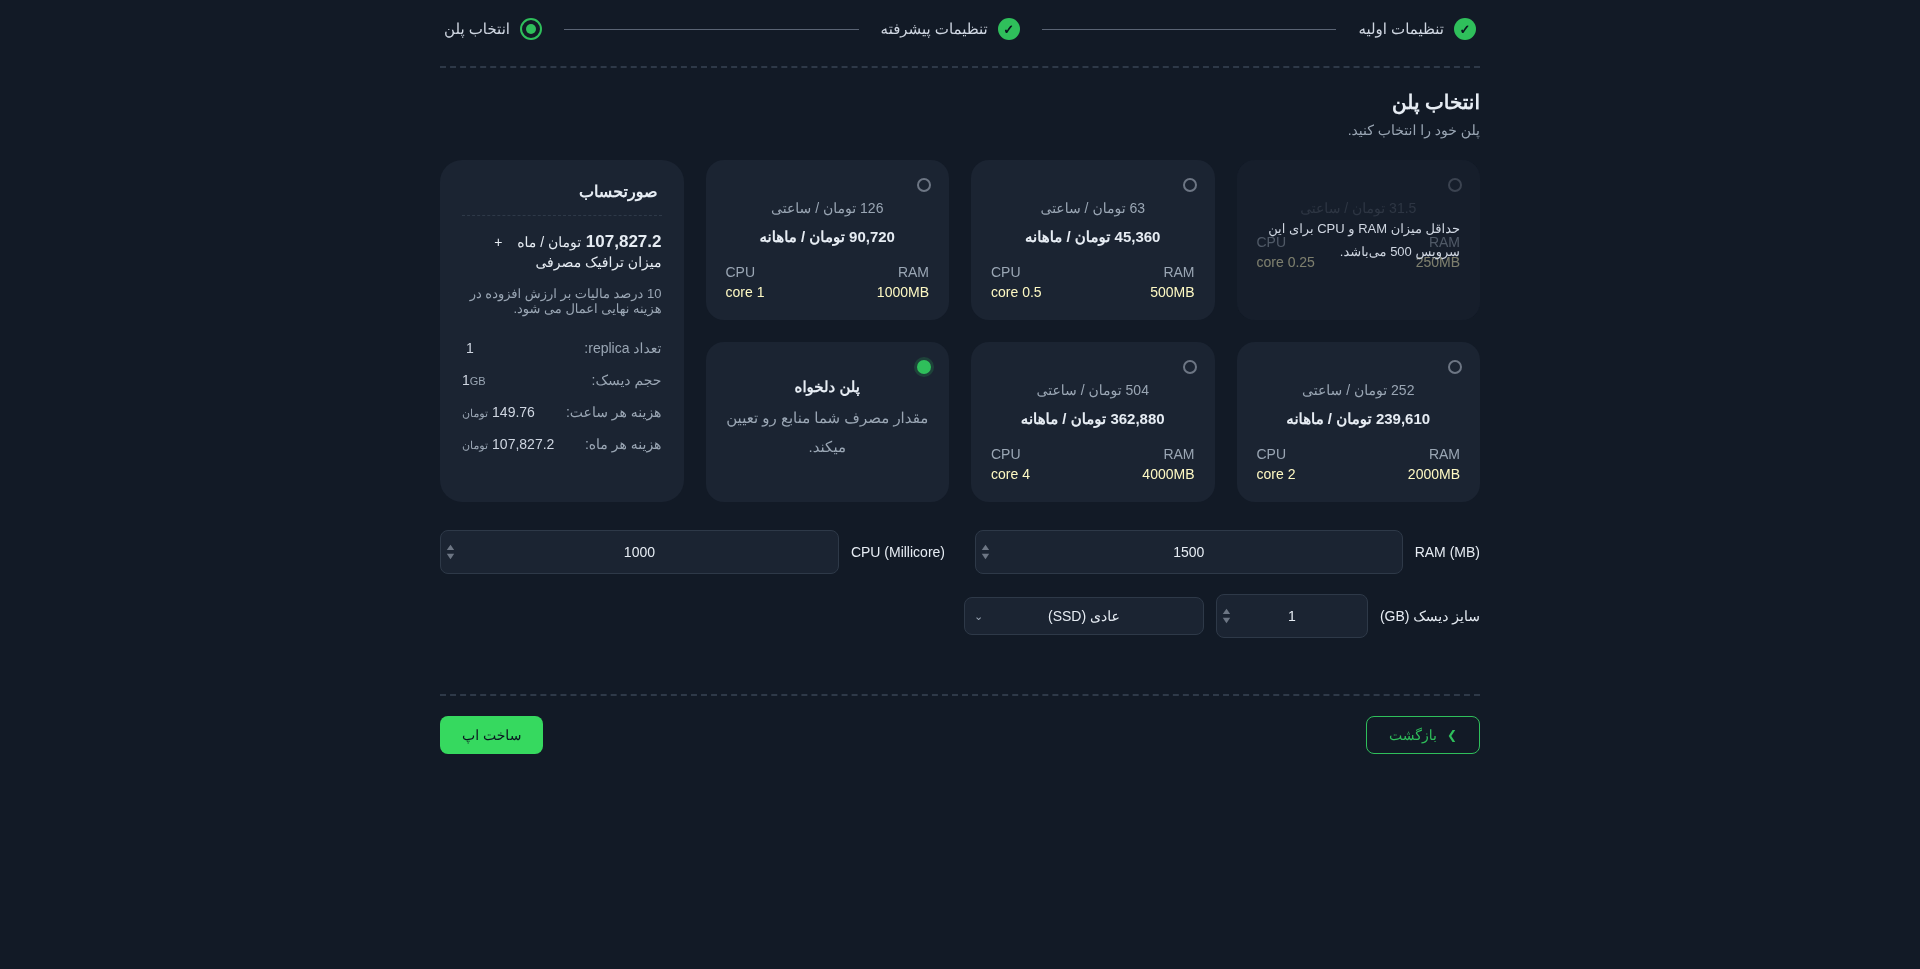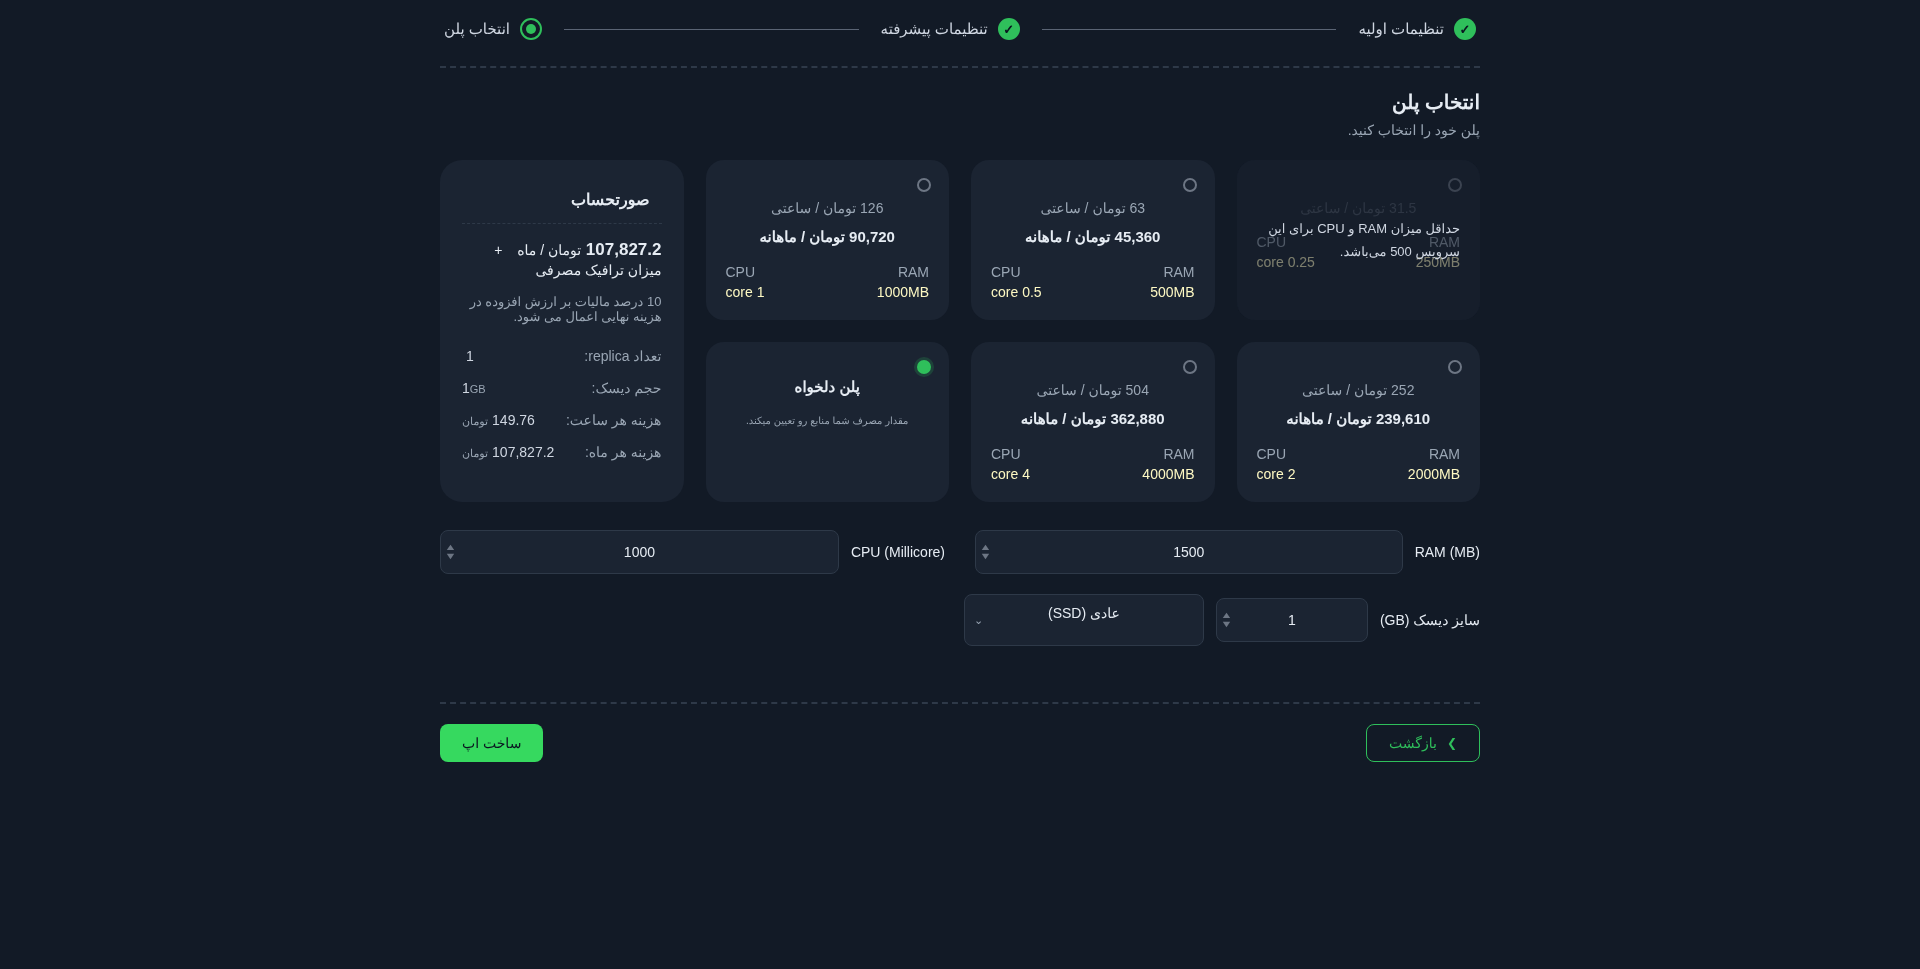--- a/index.html
+++ b/index.html
@@ -28,24 +28,24 @@
 .plan .radio.sel{border-color:#2fbf5b;background:#2fbf5b;box-shadow:0 0 0 3px rgba(47,191,91,.2)}
 .plan-top{text-align:center;color:#9aa6b4;margin-top:20px}
 .plan-mid{text-align:center;color:#e6ecf3;font-weight:700;margin-top:12px;font-size:15px}
 .plan-row{display:flex;justify-content:space-between;color:#9aa6b4;margin-top:18px;font-size:14px}
 .plan-row .val{color:#fef9c3;margin-top:4px}
 .plan-col{display:flex;flex-direction:column;align-items:flex-start}
 .plan-col.right{align-items:flex-end}
 .plan.disabled{color:#6d7684}
 .plan.disabled .plan-top{color:#4f5866}
 .plan.disabled .overlay{position:absolute;inset:0;display:flex;align-items:center;justify-content:center;text-align:right;padding:0 20px;color:#cfd6e1;font-size:13px;line-height:1.8;background:rgba(18,26,38,.55);border-radius:18px}
-.plan.custom .desc{color:#9aa6b4;text-align:center;margin-top:15px;font-size:10px;line-height:1.9}
+.plan.custom .desc{color:#9aa6b4;text-align:center;margin-top:8px;font-size:15px;line-height:1.9}
 
 .bill{grid-row:span 2;border-radius:22px;padding:18px 22px}
-.bill h3{margin:12px;color:#e6ecf3;font-size:16px;text-align:right}
+.bill h3{margin:4px;color:#e6ecf3;font-size:16px;text-align:right}
 .bill-sep{border-top:1.5px dashed #2e3948;margin:14px 0 16px 0}
 .bill-big{color:#e6ecf3;font-weight:700;font-size:17px;text-align:right}
 .bill-big .plus{color:#e6ecf3;font-weight:400;font-size:14px;margin-right:10px}
 .bill-note{color:#9aa6b4;font-size:13px;text-align:right;margin-top:14px}
 .bill-table{margin-top:24px}
 .bill-line{display:flex;justify-content:space-between;color:#cfd6e1;margin-top:16px;font-size:14px}
 .bill-line .lab{color:#9aa6b4}
 .bill-line .unit{color:#9aa6b4;font-size:11px;margin-right:4px}
 
 .inputs{margin-top:28px;display:flex;gap:30px;direction:rtl;align-items:center}
@@ -53,21 +53,21 @@
 .input-group label{color:#e6ecf3;white-space:nowrap;font-size:14px}
 .num{flex:1;position:relative}
 .num input{width:100%;background:#1b2432;border:1px solid #2e3948;border-radius:8px;height:44px;color:#e6ecf3;text-align:center;font-size:14px;outline:none;direction:ltr}
 .num .spin{position:absolute;left:6px;top:0;bottom:0;display:flex;flex-direction:column;justify-content:center;color:#6d7684;font-size:9px;line-height:9px;cursor:pointer}
 .num .spin span{transform:scaleX(1.4)}
 
 .disk-row{margin-top:20px;display:flex;gap:12px;direction:rtl;align-items:center}
 .disk-row label{color:#e6ecf3;font-size:14px;white-space:nowrap}
 .disk-row .num{width:152px;flex:none}
 .disk-select{width:240px;position:relative}
-.disk-select .sel{width:100%;background:#1b2432;border:1px solid #2e3948;border-radius:8px;height:52px;color:#e6ecf3;text-align:center;font-size:14px;line-height:36px}
+.disk-select .sel{width:100%;background:#1b2432;border:1px solid #2e3948;border-radius:8px;height:38px;color:#e6ecf3;text-align:center;font-size:14px;line-height:36px}
 .disk-select .chev{position:absolute;left:10px;top:0;bottom:0;display:flex;align-items:center;color:#9aa6b4;font-size:11px}
 
 .dashed2{border-top:2px dashed #2e3948;margin:56px 0 20px 0}
 
 .footer{display:flex;justify-content:space-between;direction:rtl;padding-bottom:40px}
 .btn{height:38px;border-radius:8px;display:inline-flex;align-items:center;gap:10px;padding:0 22px;font-size:14px;cursor:pointer;border:none}
 .btn-back{background:transparent;border:1px solid #2fbf5b;color:#2fbf5b}
 .btn-back .arrow{font-size:12px}
 .btn-create{background:#36d95f;color:#0a1420;font-weight:400}
 </style>

